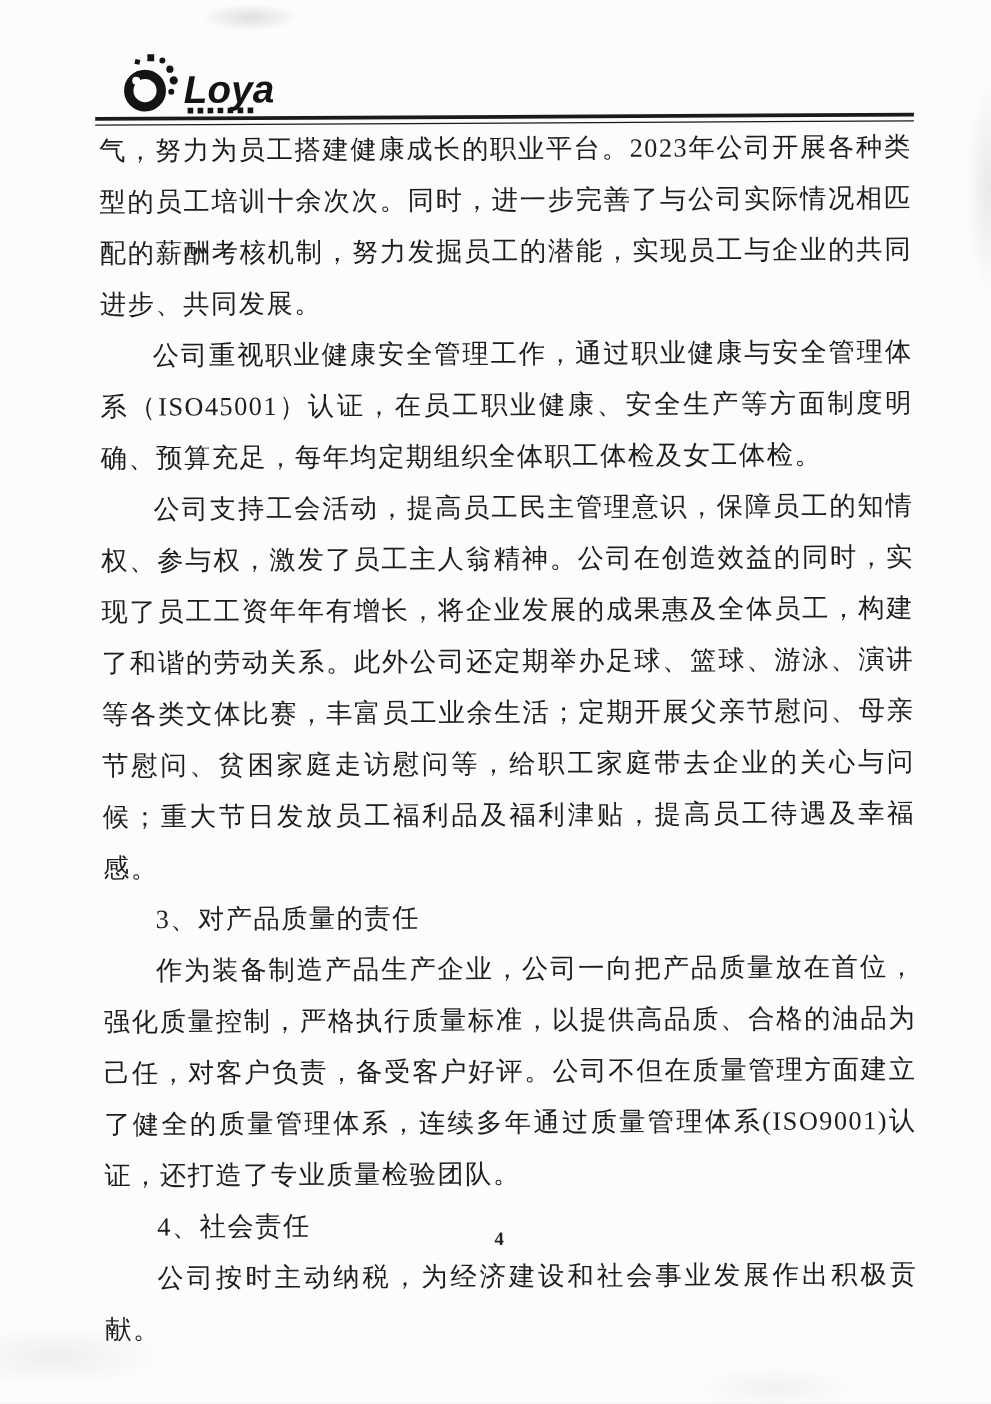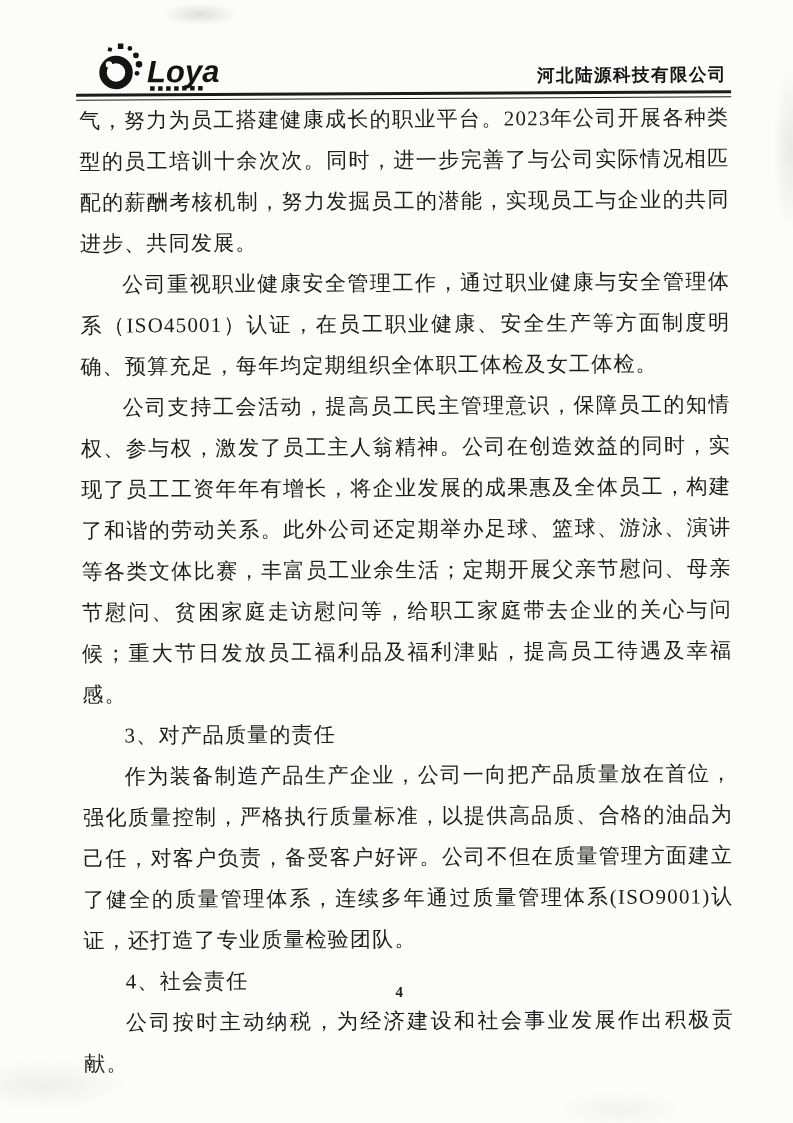--- a/index.html
+++ b/index.html
@@ -122,21 +122,20 @@
             <rect x="57" y="45" width="4.5" height="4.5"></rect>
             <rect x="65" y="45" width="4.5" height="4.5"></rect>
             <rect x="73" y="45" width="4.5" height="4.5"></rect>
             <rect x="81" y="45" width="4.5" height="4.5"></rect>
             <rect x="89" y="45" width="4.5" height="4.5"></rect>
             <rect x="97" y="45" width="4.5" height="4.5"></rect>
             <rect x="105" y="45" width="4.5" height="4.5"></rect>
           </g>
         </svg>
       </div>
-      <div class="company-name">河北陆源科技有限公司</div>
     </div>
 
     <div class="header-rule"></div>
 
     <div class="doc-body">
       <p class="para no-indent">气，努力为员工搭建健康成长的职业平台。2023年公司开展各种类型的员工培训十余次次。同时，进一步完善了与公司实际情况相匹配的薪酬考核机制，努力发掘员工的潜能，实现员工与企业的共同进步、共同发展。</p>
       <p class="para">公司重视职业健康安全管理工作，通过职业健康与安全管理体系（ISO45001）认证，在员工职业健康、安全生产等方面制度明确、预算充足，每年均定期组织全体职工体检及女工体检。</p>
       <p class="para">公司支持工会活动，提高员工民主管理意识，保障员工的知情权、参与权，激发了员工主人翁精神。公司在创造效益的同时，实现了员工工资年年有增长，将企业发展的成果惠及全体员工，构建了和谐的劳动关系。此外公司还定期举办足球、篮球、游泳、演讲等各类文体比赛，丰富员工业余生活；定期开展父亲节慰问、母亲节慰问、贫困家庭走访慰问等，给职工家庭带去企业的关心与问候；重大节日发放员工福利品及福利津贴，提高员工待遇及幸福感。</p>
       <p class="para">3、对产品质量的责任</p>
       <p class="para">作为装备制造产品生产企业，公司一向把产品质量放在首位，强化质量控制，严格执行质量标准，以提供高品质、合格的油品为己任，对客户负责，备受客户好评。公司不但在质量管理方面建立了健全的质量管理体系，连续多年通过质量管理体系(ISO9001)认证，还打造了专业质量检验团队。</p>

